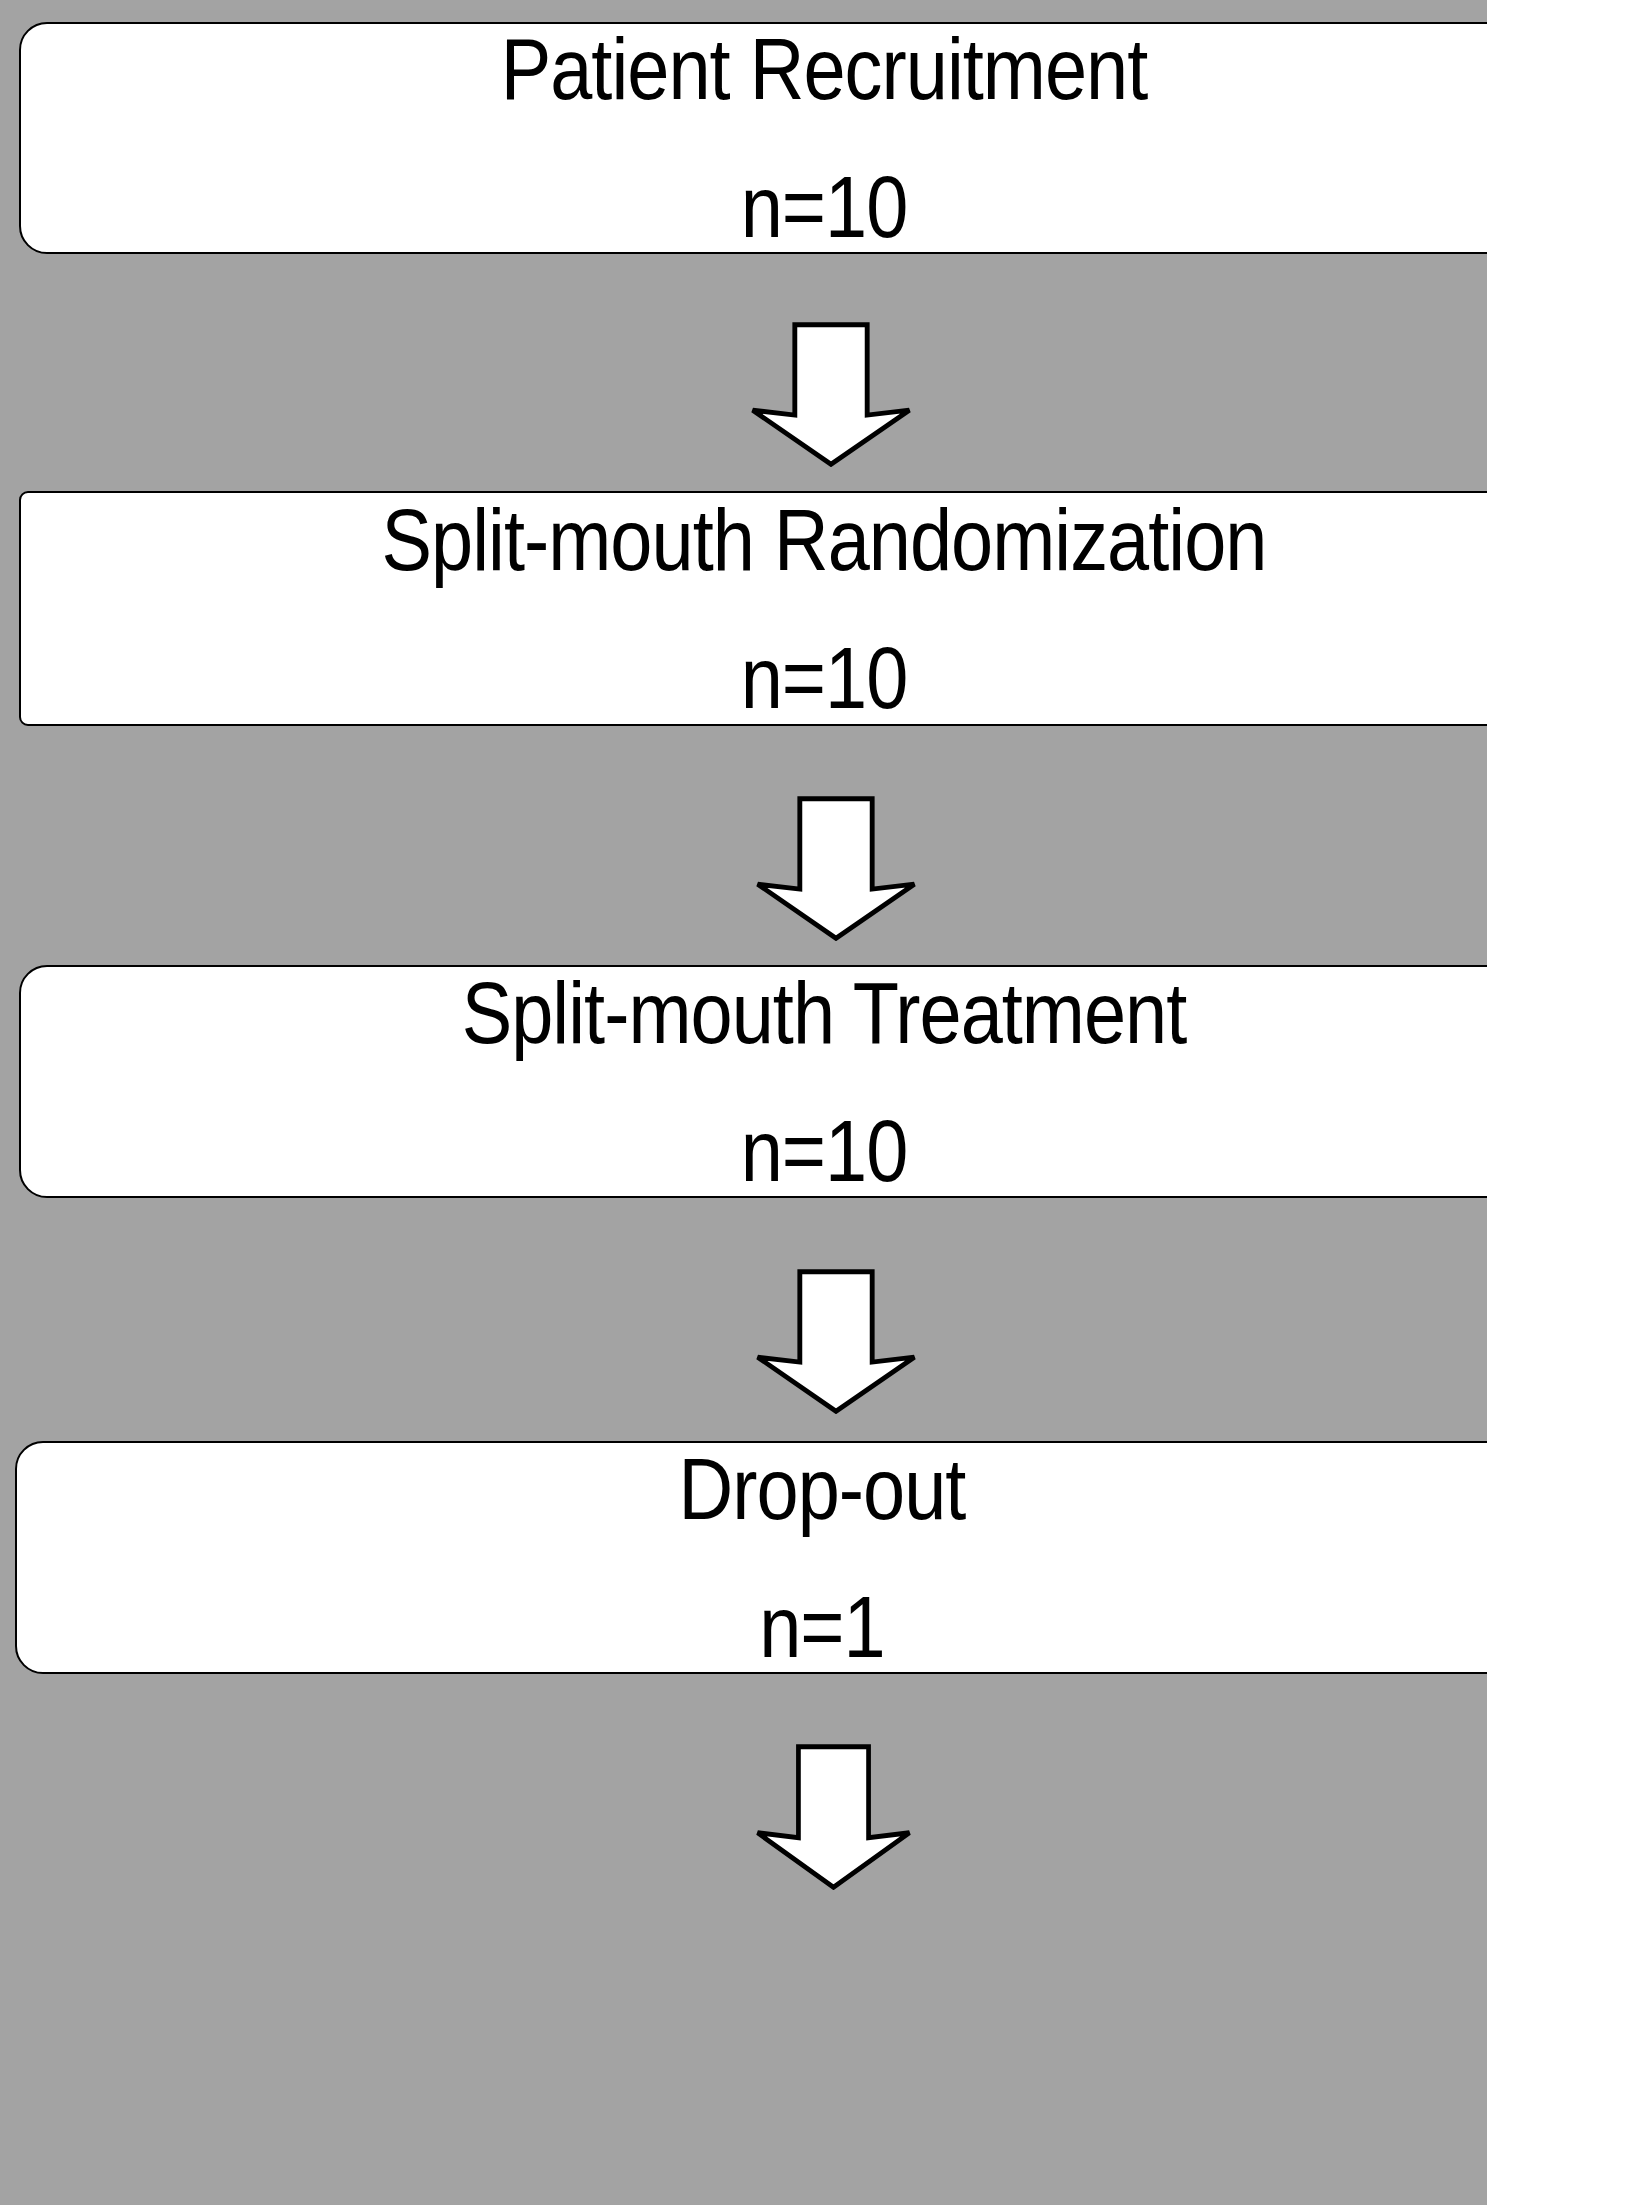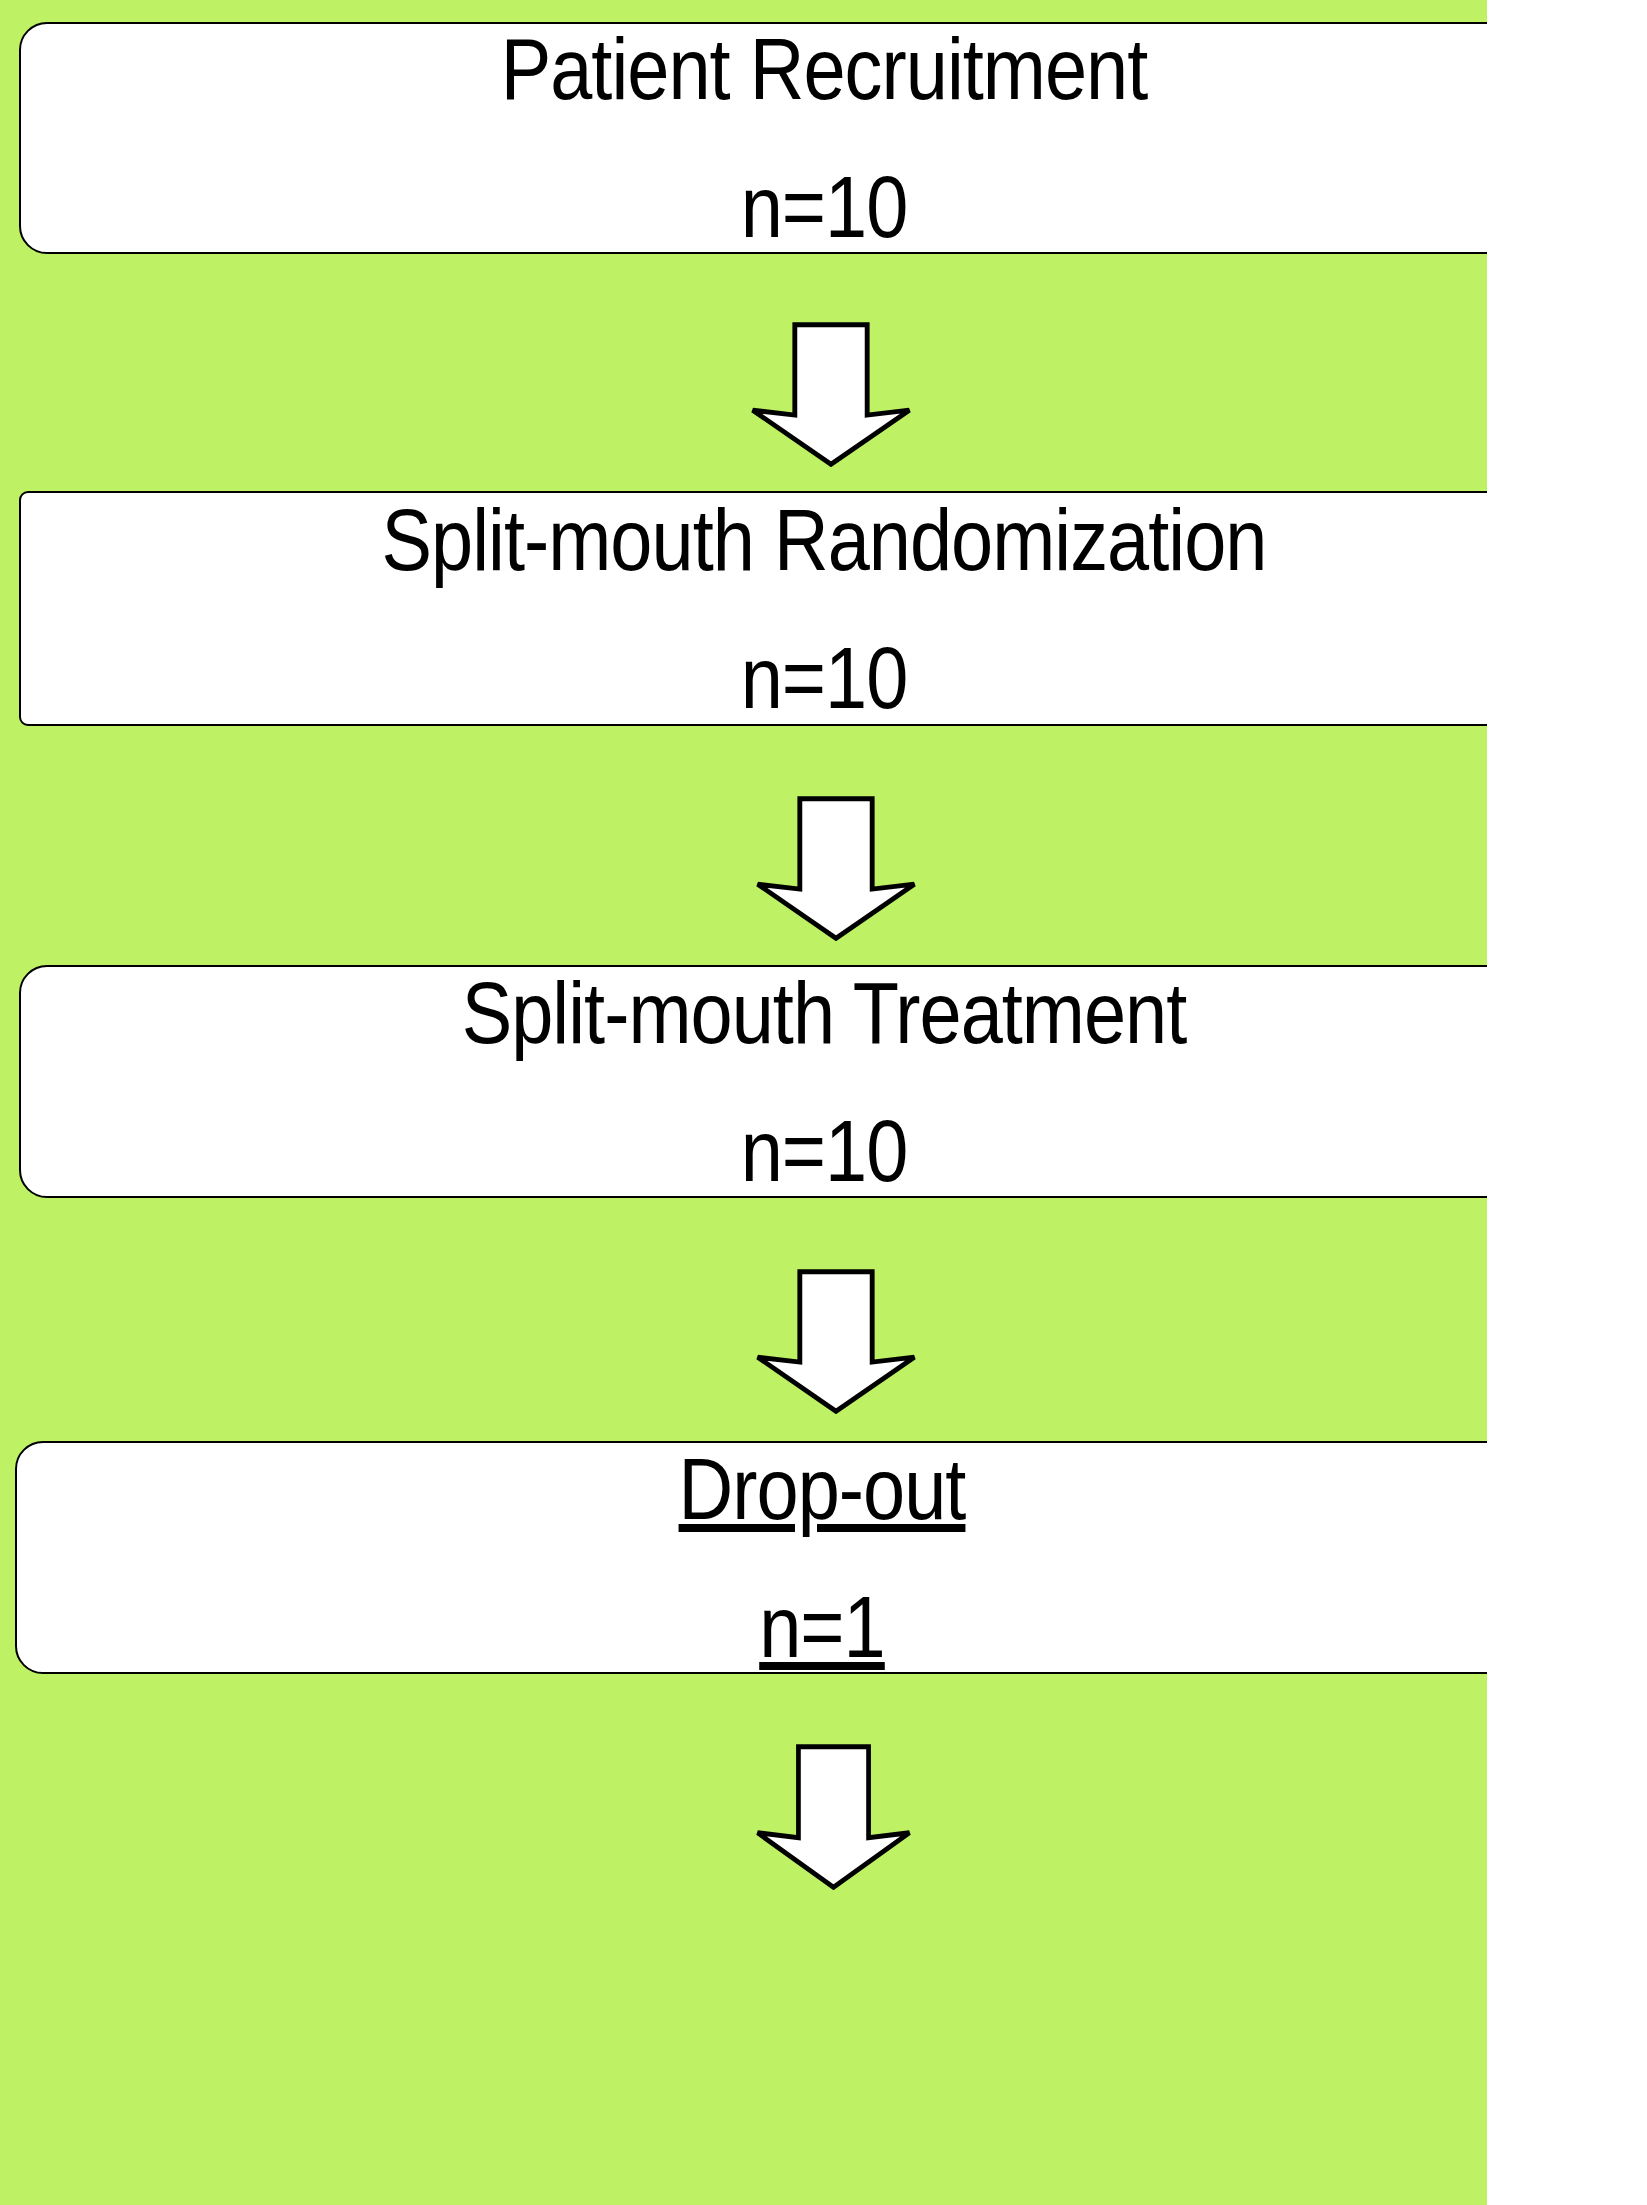--- a/index.html
+++ b/index.html
@@ -11,21 +11,21 @@
   body {
     font-family: "Liberation Sans", "DejaVu Sans", sans-serif;
     color: #000000;
   }
 
   
   #flowchart-canvas {
     position: relative;
     width: 1487px;
     height: 2205px;
-    background: #bef264;
+    background: #a3a3a3;
     overflow: hidden;
     transform-origin: top left;
   }
 
   
   .flow-box {
     position: absolute;
     box-sizing: border-box;
     background: #ffffff;
     border: 2.7px solid #000000;
@@ -106,21 +106,21 @@
     <span class="flow-box-title">Split-mouth Treatment</span>
     <span class="flow-box-count">n=10</span>
   </div>
 
   <div class="flow-arrow" style="left: 755px; top: 1269px; width: 162px; height: 145px;">
     <svg viewBox="0 0 300 268" preserveAspectRatio="none">
       <path d="M 83 5 L 217 5 L 217 172 L 295 163 L 150 263 L 5 163 L 83 172 Z" stroke="#000000" fill="#ffffff"></path>
     </svg>
   </div>
 
-  <div class="flow-box" style="left: 15px; top: 1441px; width: 1614px; height: 233px; border-color: rgb(0, 0, 0); background: rgb(255, 255, 255); text-decoration: underline;">
+  <div class="flow-box" style="left: 15px; top: 1441px; width: 1614px; height: 233px; border-color: rgb(0, 0, 0); background: rgb(255, 255, 255);">
     <span class="flow-box-title">Drop-out</span>
     <span class="flow-box-count">n=1</span>
   </div>
 
   <div class="flow-arrow" style="left: 755px; top: 1744px; width: 157px; height: 146px;">
     <svg viewBox="0 0 300 268" preserveAspectRatio="none">
       <path d="M 83 5 L 217 5 L 217 172 L 295 163 L 150 263 L 5 163 L 83 172 Z" stroke="#000000" fill="#ffffff"></path>
     </svg>
   </div>
 

